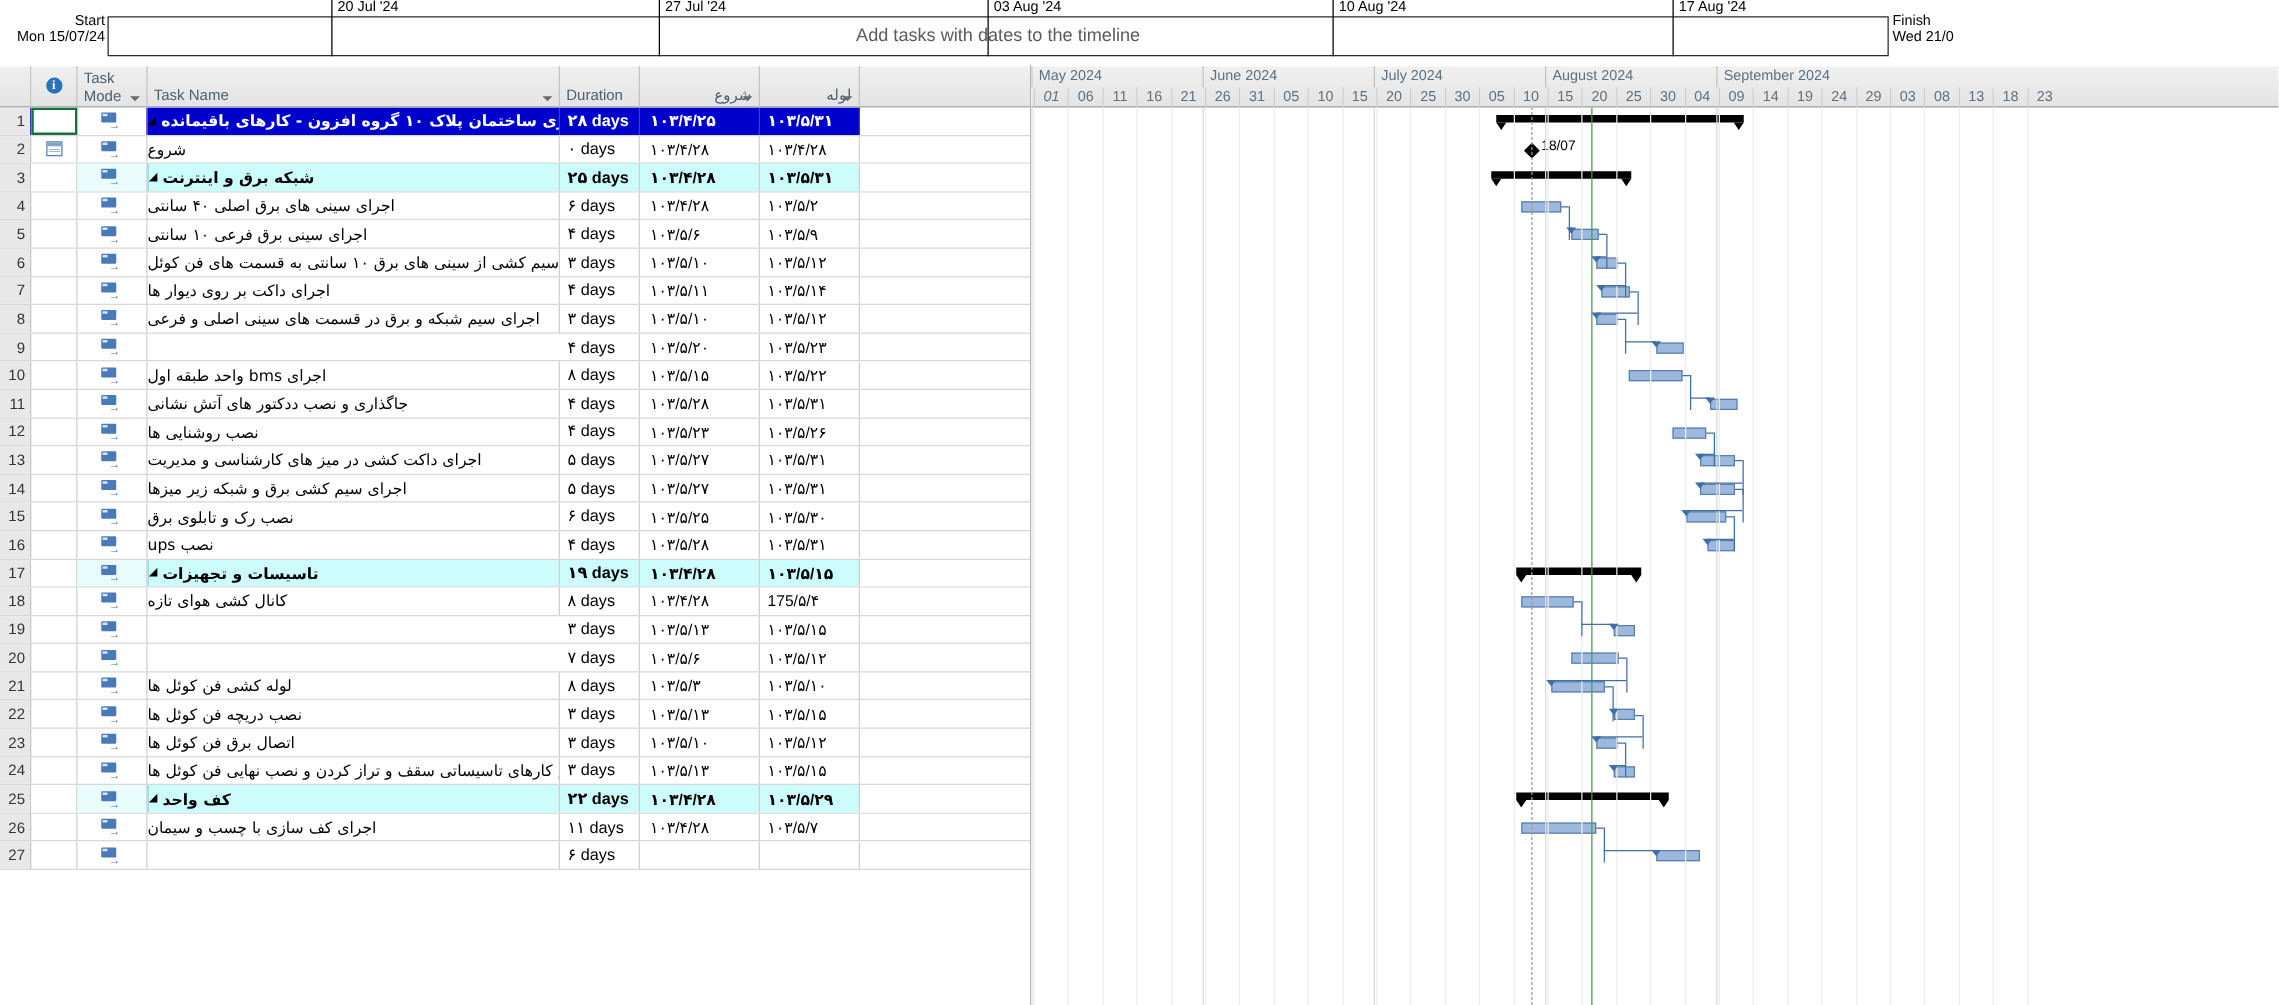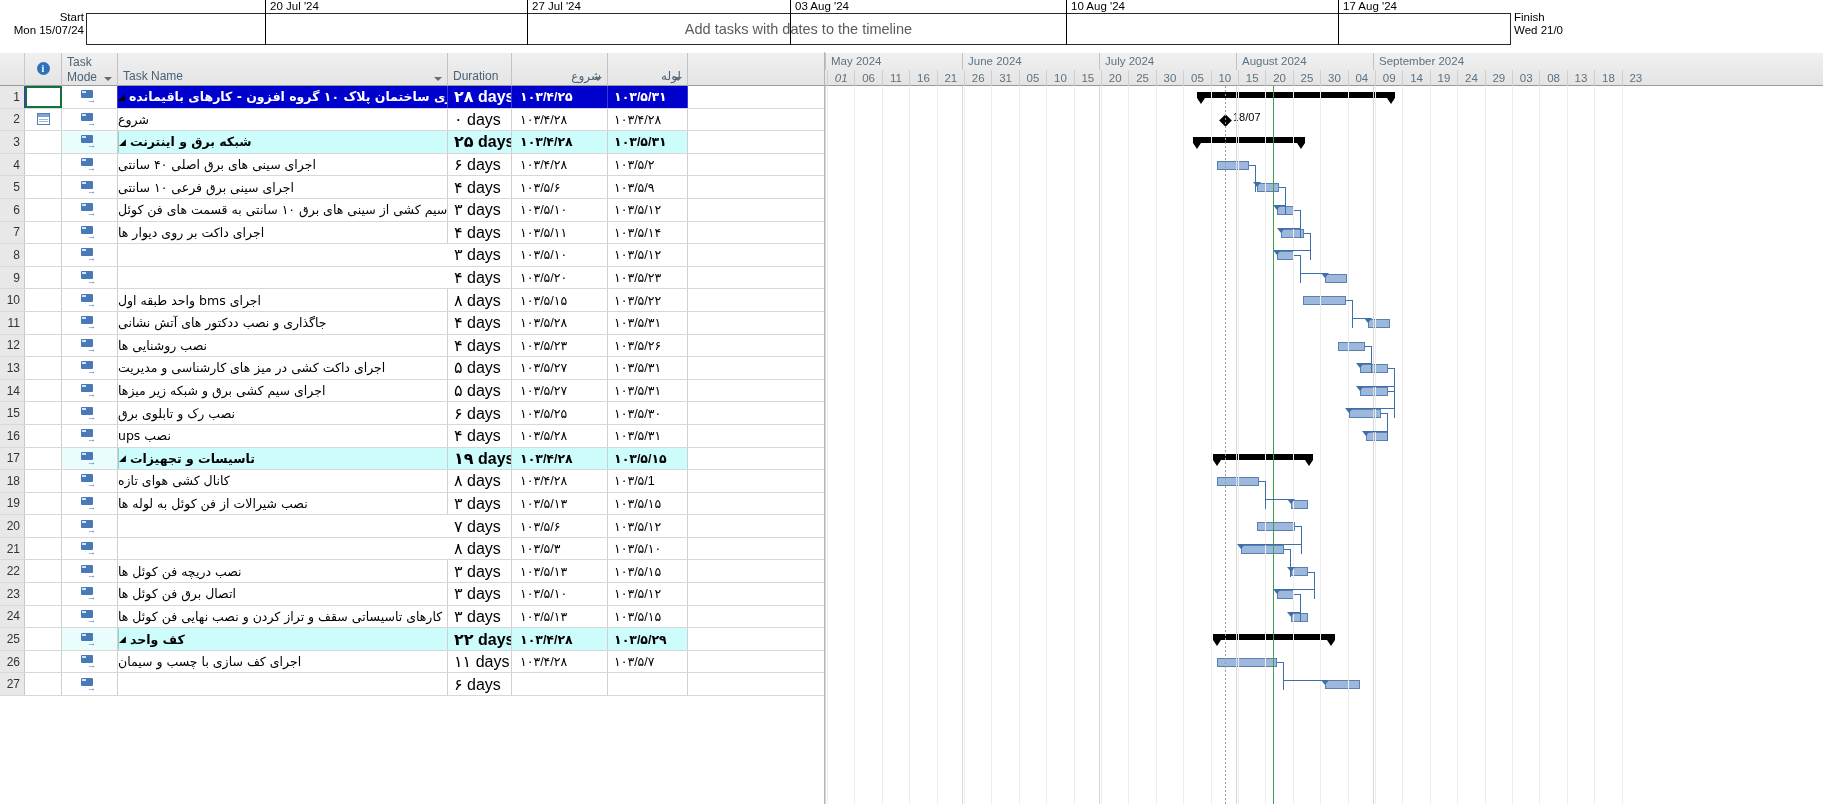--- a/index.html
+++ b/index.html
@@ -47,21 +47,21 @@
   #grid-body{position:absolute;left:0;top:34px;width:825px;height:718px;overflow:hidden;}
   .row{position:relative;height:22.6px;width:825px;border-bottom:1px solid #d8d8d8;}
   .cell{position:absolute;top:0;height:100%;border-right:1px solid #d0d0d0;
         display:flex;align-items:center;font-size:12.5px;overflow:hidden;white-space:nowrap;}
   .c-id{left:0;width:25px;background:#e8e8e8;justify-content:flex-end;padding-right:4px;
         color:#333;font-size:12px;border-right:1px solid #c8c8c8;}
   .c-info{left:25px;width:37px;justify-content:center;}
   .c-mode{left:62px;width:56px;justify-content:center;}
   .c-name{left:118px;width:330px;direction:rtl;justify-content:flex-end;padding-right:8px;
           font-family:"DejaVu Sans",sans-serif;font-size:12.5px;}
-  .c-dur{left:448px;width:64px;padding-left:6px;font-size:16px;}
+  .c-dur{left:448px;width:64px;padding-left:6px;font-size:13px;}
   .c-start{left:512px;width:96px;padding-left:8px;direction:ltr;font-size:12.5px;}
   .c-finish{left:608px;width:80px;padding-left:6px;direction:ltr;font-size:12.5px;}
   .c-blank{left:688px;width:137px;border-right:none;}
 
   
   .row.r-project .cell{background:#0000cc;color:#fff;font-weight:bold;border-right-color:#3a3ad0;}
   .row.r-project .c-id{background:#e8e8e8;color:#333;font-weight:normal;}
   .row.r-project .c-info{background:#fff;}
   .row.r-project .c-mode{background:#fff;}
   .row.r-project .c-blank{background:#fff;}
@@ -307,20 +307,23 @@
         </div>
         <div class="row">
           <div class="cell c-id">8</div>
           <div class="cell c-info"></div>
           <div class="cell c-mode">
             <span class="mode-ico">
               <span class="blk"></span>
               <span class="ar">→</span>
             </span>
           </div>
+          <div class="cell c-name">
+            <span class="indent1">اجرای سیم شبکه و برق در قسمت های سینی اصلی و فرعی</span>
+          </div>
           <div class="cell c-dur">۳ days</div>
           <div class="cell c-start">۱۰۳/۵/۱۰</div>
           <div class="cell c-finish">۱۰۳/۵/۱۲</div>
           <div class="cell c-blank"></div>
         </div>
         <div class="row">
           <div class="cell c-id">9</div>
           <div class="cell c-info"></div>
           <div class="cell c-mode">
             <span class="mode-ico">
@@ -477,34 +480,31 @@
             <span class="mode-ico">
               <span class="blk"></span>
               <span class="ar">→</span>
             </span>
           </div>
           <div class="cell c-name">
             <span class="indent1">کانال کشی هوای تازه</span>
           </div>
           <div class="cell c-dur">۸ days</div>
           <div class="cell c-start">۱۰۳/۴/۲۸</div>
-          <div class="cell c-finish">۱۰۳/۵/1</div>
+          <div class="cell c-finish">175/۵/۴</div>
           <div class="cell c-blank"></div>
         </div>
         <div class="row">
           <div class="cell c-id">19</div>
           <div class="cell c-info"></div>
           <div class="cell c-mode">
             <span class="mode-ico">
               <span class="blk"></span>
               <span class="ar">→</span>
             </span>
-          </div>
-          <div class="cell c-name">
-            <span class="indent1">نصب شیرالات از فن کوئل به لوله ها</span>
           </div>
           <div class="cell c-dur">۳ days</div>
           <div class="cell c-start">۱۰۳/۵/۱۳</div>
           <div class="cell c-finish">۱۰۳/۵/۱۵</div>
           <div class="cell c-blank"></div>
         </div>
         <div class="row">
           <div class="cell c-id">20</div>
           <div class="cell c-info"></div>
           <div class="cell c-mode">
@@ -519,20 +519,23 @@
           <div class="cell c-blank"></div>
         </div>
         <div class="row">
           <div class="cell c-id">21</div>
           <div class="cell c-info"></div>
           <div class="cell c-mode">
             <span class="mode-ico">
               <span class="blk"></span>
               <span class="ar">→</span>
             </span>
+          </div>
+          <div class="cell c-name">
+            <span class="indent1">لوله کشی فن کوئل ها</span>
           </div>
           <div class="cell c-dur">۸ days</div>
           <div class="cell c-start">۱۰۳/۵/۳</div>
           <div class="cell c-finish">۱۰۳/۵/۱۰</div>
           <div class="cell c-blank"></div>
         </div>
         <div class="row">
           <div class="cell c-id">22</div>
           <div class="cell c-info"></div>
           <div class="cell c-mode">

